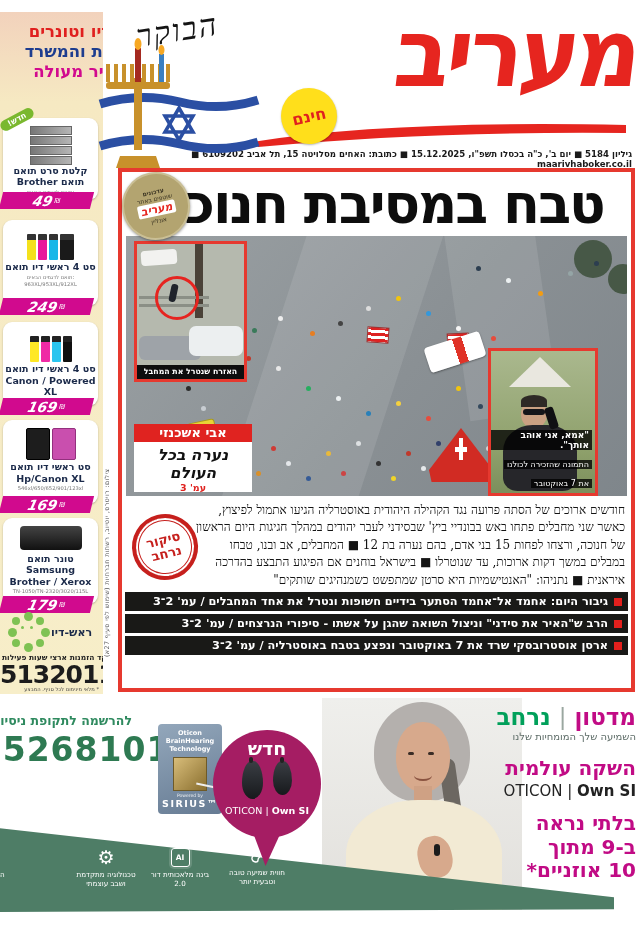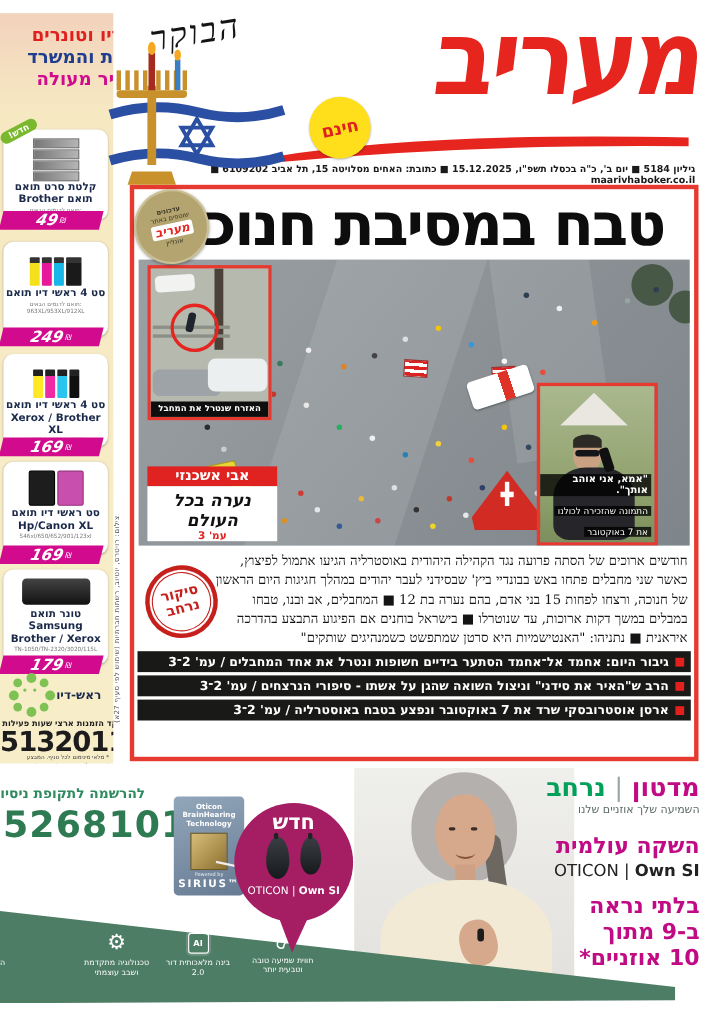--- a/index.html
+++ b/index.html
@@ -221,21 +221,21 @@
     </div>
 
     <div class="card" style="top:310px;height:84px;">
       <div class="imgrow">
         <i class="ink" style="background:linear-gradient(#222 22%,#101010 22%);"></i>
         <i class="ink" style="background:linear-gradient(#222 22%,#29c5ef 22%);"></i>
         <i class="ink" style="background:linear-gradient(#222 22%,#ef2aa5 22%);"></i>
         <i class="ink" style="background:linear-gradient(#222 22%,#ffe825 22%);"></i>
       </div>
       <div class="t">סט 4 ראשי דיו תואם</div>
-      <div class="st">Xerox / Brother XL</div>
+      <div class="st">Canon / Powered XL</div>
       <div class="d">LC223/LC123/LC3213</div>
       <div class="price">
         <span class="c">₪</span>
         <span class="n">169</span>
       </div>
     </div>
 
     <div class="card" style="top:408px;height:84px;">
       <div class="imgrow">
         <i class="cart2" style="background:#c94fae;border:1px solid #93307e;"></i>
@@ -441,21 +441,21 @@
       </div>
     </div>
     <div id="bubble-tail" class="abs"></div>
 
     <div id="ad-text" class="abs">
       <div class="brandline">
         <span class="brand1">מדטון</span>
         <span class="brandsep">|</span>
         <span class="brand2">נרחב</span>
       </div>
-      <div class="tagline">השמיעה שלך אוזניים שלנו</div>
+      <div class="tagline">השמיעה שלך המומחיות שלנו</div>
       <div class="launch">השקה עולמית</div>
       <div class="prodline">
         <span>OTICON |</span>
         <b>Own SI</b>
       </div>
       <div class="claim" style="margin-top:12px;">בלתי נראה</div>
       <div class="claim">ב-9 מתוך</div>
       <div class="claim">10 אוזניים*</div>
     </div>
 

